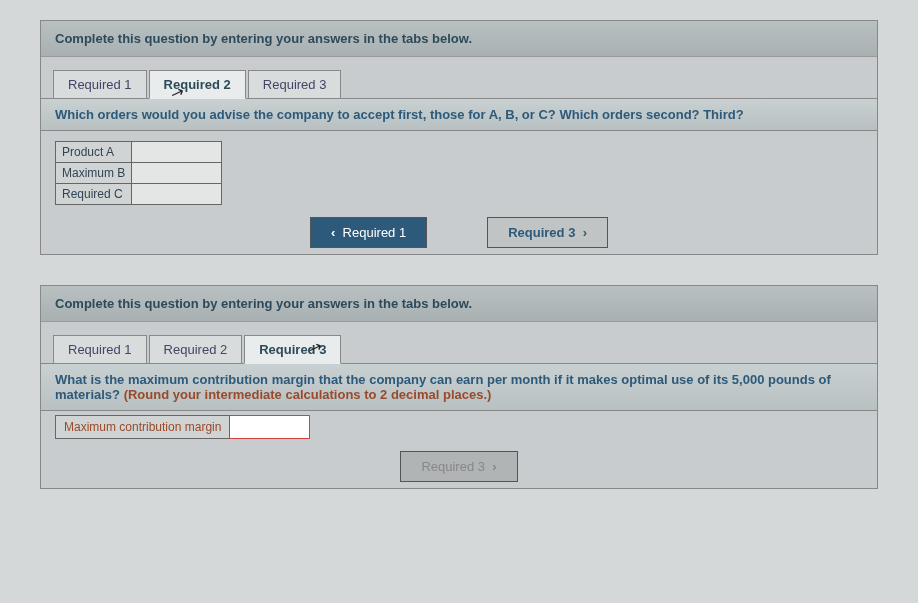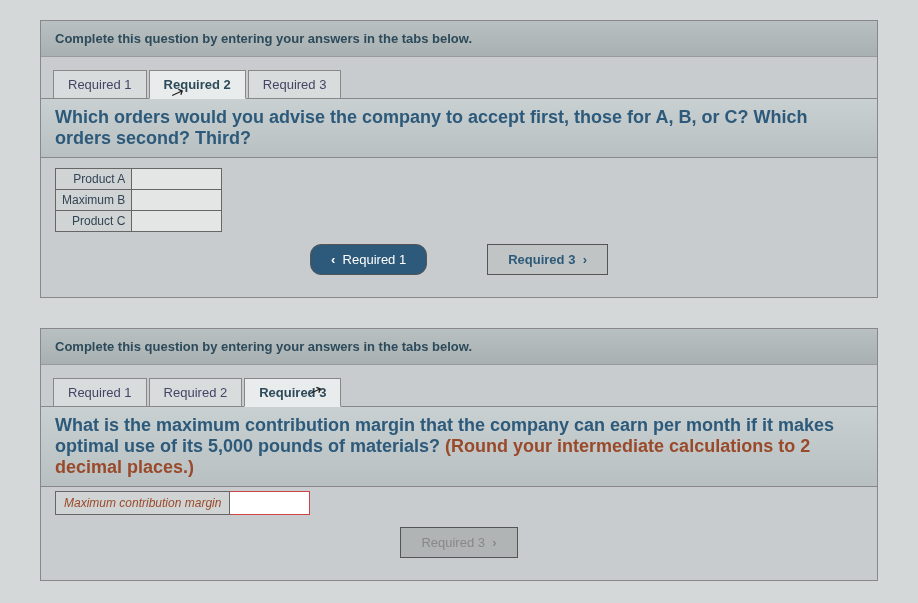--- a/index.html
+++ b/index.html
@@ -6,21 +6,21 @@
   body {
     font-family: Arial, sans-serif;
     background: #d4d8d8;
     padding: 20px 40px;
     font-size: 13px;
   }
   .question-block {
     background: #c8ccce;
     border: 1px solid #888;
     margin-bottom: 30px;
-    padding-bottom: 16px;
+    padding-bottom: 0;
   }
   .instruction-bar {
     background: linear-gradient(180deg, #b8c0c2 0%, #a8b0b2 100%);
     padding: 10px 14px;
     color: #2d4a5a;
     font-weight: bold;
     border-bottom: 1px solid #999;
   }
   .tabs-row {
     display: flex;
@@ -44,21 +44,21 @@
     color: #2d4a5a;
     font-weight: bold;
   }
   .question-text-bar {
     background: linear-gradient(180deg, #c8d0d2 0%, #b8c0c2 100%);
     border-top: 1px solid #888;
     border-bottom: 1px solid #888;
     padding: 8px 14px;
     color: #2d5a7a;
     font-weight: bold;
-    font-size: 18px;
+    font-size: 13px;
   }
   .question-text-bar .hint {
     color: #9a4a2a;
     font-weight: bold;
     text-align: right;
   }
   .grid-area {
     margin: 10px 14px;
   }
   table.answer-grid {
@@ -66,37 +66,35 @@
   }
   table.answer-grid td {
     border: 1px solid #666;
     padding: 3px 6px;
     font-size: 12px;
     background: #d0d4d4;
     color: #345;
   }
   table.answer-grid td.label-cell {
     min-width: 70px;
-    text-align: right;
   }
   table.answer-grid td.input-cell {
     min-width: 90px;
     background: #e4e6e6;
   }
   .single-row-grid {
     margin: 4px 14px 10px 14px;
   }
   .single-row-grid table {
     border-collapse: collapse;
   }
   .single-row-grid td {
     border: 1px solid #666;
     padding: 4px 8px;
     font-size: 12px;
-    font-style: italic;
   }
   .single-row-grid td.label-cell {
     background: #d0d4d4;
     color: #9a4a2a;
     min-width: 170px;
   }
   .single-row-grid td.input-cell {
     background: #fff;
     border: 1px solid #c44;
     min-width: 80px;
@@ -109,21 +107,20 @@
   }
   .nav-btn {
     padding: 7px 20px;
     font-size: 13px;
     border: 1px solid #555;
     cursor: pointer;
   }
   .nav-btn.prev {
     background: #2d5a7a;
     color: #fff;
-    border-radius: 11px;
   }
   .nav-btn.next {
     background: #c0c4c4;
     color: #2d5a7a;
     font-weight: bold;
   }
   .nav-btn.next-disabled {
     background: #b0b4b4;
     color: #888;
     cursor: default;
@@ -159,21 +156,21 @@
       <tbody>
           <tr>
         <td class="label-cell">Product A</td>
         <td class="input-cell"></td>
       </tr>
       <tr>
         <td class="label-cell">Maximum B</td>
         <td class="input-cell"></td>
       </tr>
       <tr>
-        <td class="label-cell">Product C</td>
+        <td class="label-cell">Required C</td>
         <td class="input-cell"></td>
       </tr>
     </tbody>
       </table>
   </div>
 
   <div class="nav-row">
     <div class="nav-btn prev">
       <span class="chev">‹</span>
       &nbsp;<span>Required 1</span>

